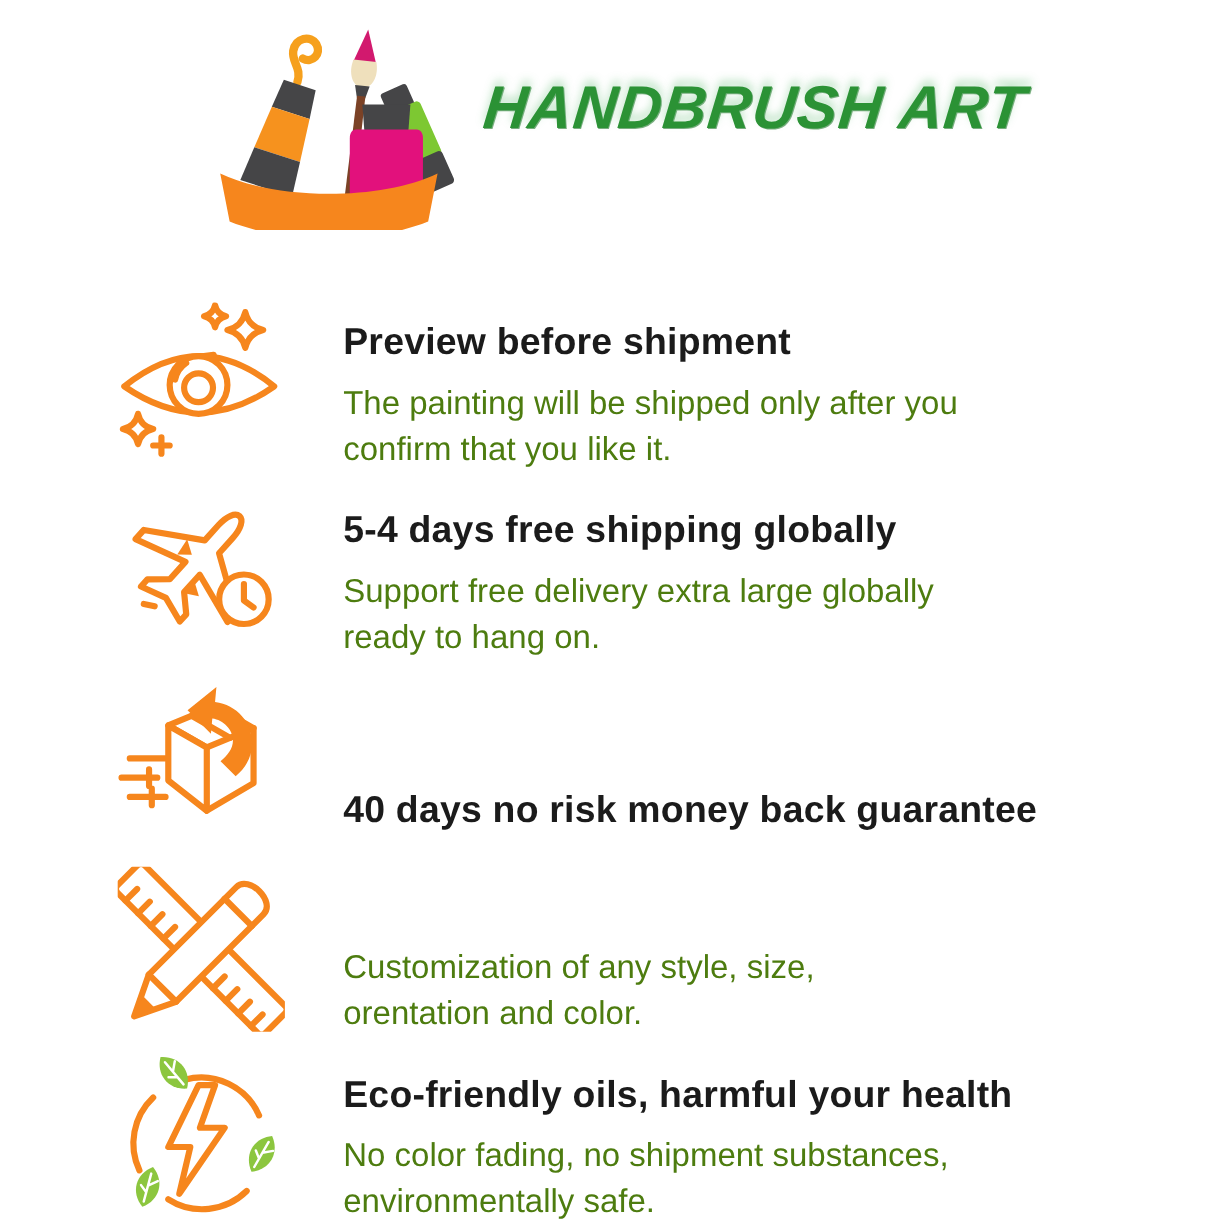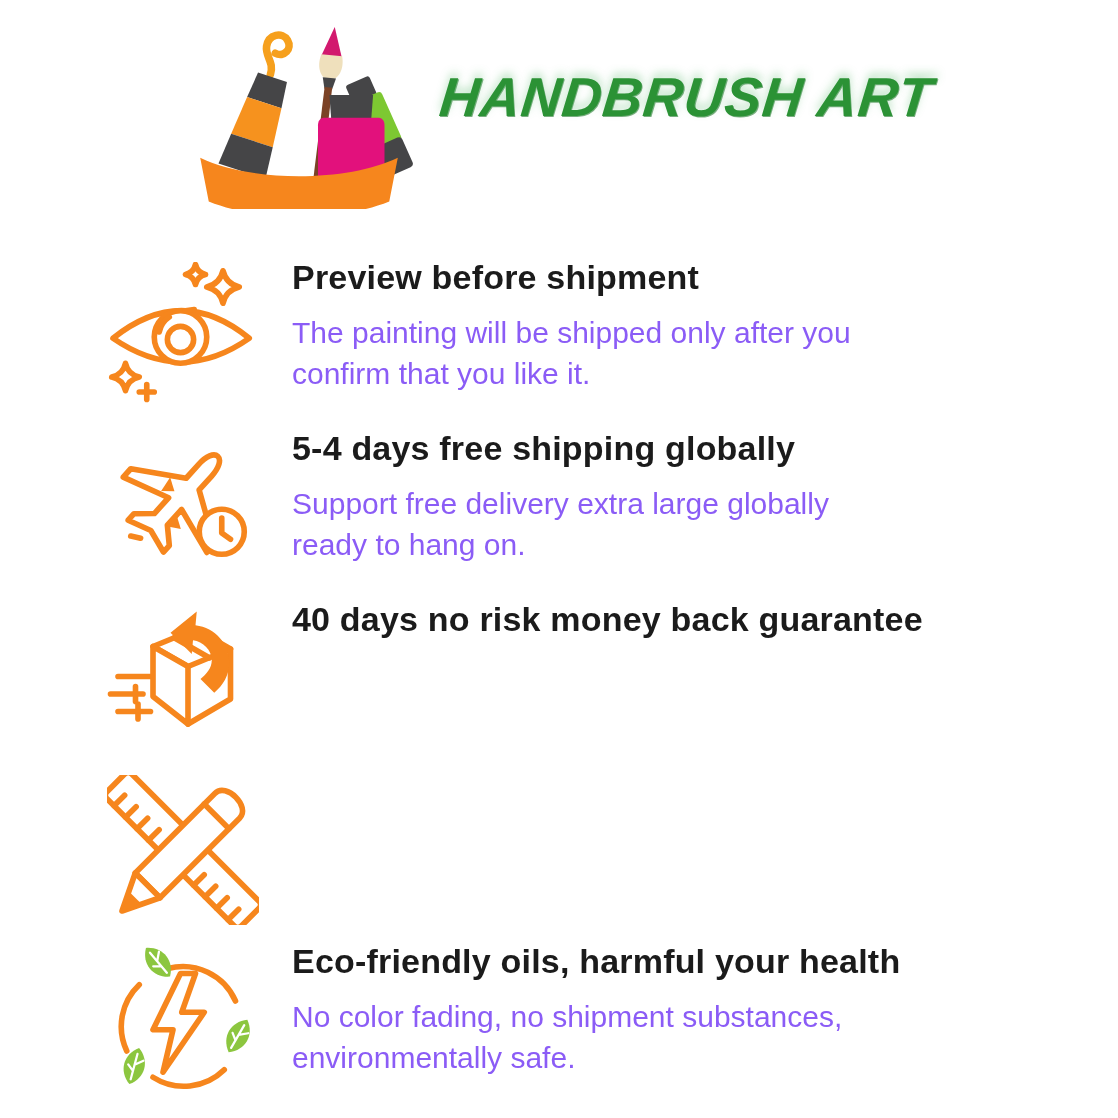--- a/index.html
+++ b/index.html
@@ -31,41 +31,42 @@
     text-shadow:0 -5px 8px rgba(80,180,100,0.35), 1px 1px 0 rgba(34,120,44,0.6);
     margin-top:-34px;
   }
   
   .features {
     display:flex; flex-direction:column;
     margin:46px 0 0 102px;
   }
   .feature {
     display:flex;
-    align-items:flex-start;
+    align-items:flex-end;
     min-height:171px;
+    gap:20px;
   }
   .icon-box {
     width:162px; height:158px; flex:none;
     display:flex; align-items:center; justify-content:center;
   }
   .icon-box svg { width:152px; height:150px; }
   .texts { margin-left:28px; max-width:760px; }
   .feature-title {
     margin:0 0 15px 0;
     font-size:34px;
     font-weight:bold;
     color:#1b1b1b;
     letter-spacing:0.2px;
     white-space:nowrap;
   }
   .feature-desc {
     margin:0;
     font-size:30px;
-    color:#8b5cf6;
+    color:#4d7c0f;
     line-height:1.38;
     white-space:pre-line;
   }
   .stroke { fill:none; stroke:#f6861d; stroke-width:4.5; stroke-linecap:round; stroke-linejoin:round; }
   .stroke-w { fill:#ffffff; stroke:#f6861d; stroke-width:4.5; stroke-linecap:round; stroke-linejoin:round; }
   .fill-o { fill:#f6861d; stroke:none; }
 </style>
 </head>
 <body>
 
@@ -172,20 +173,22 @@
           </g>
           <g transform="rotate(45 60 60)">
             <path class="stroke-w" d="M46 100 L46 10 C46 -3 74 -3 74 10 L74 100 Z"></path>
             <path class="stroke" d="M46 22 H74"></path>
             <path class="stroke-w" d="M46 100 L60 129 L74 100 Z"></path>
             <path class="fill-o" d="M54 114 L60 129 L66 114 Z"></path>
           </g>
         </svg>
       </div>
       <div class="texts">
+        <p class="feature-desc">Customization of any style, size,
+orentation and color.</p>
       </div>
     </div>
 
     <div class="feature">
       <div class="icon-box">
         <svg viewBox="0 0 120 120" aria-hidden="true">
           <path class="stroke" stroke-width="7" d="M48 18 A46 46 0 0 1 102 44"></path>
           <path class="stroke" stroke-width="7" d="M25 31 A46 46 0 0 0 15 84"></path>
           <path class="stroke" stroke-width="7" d="M36 105 A46 46 0 0 0 93 99"></path>
           <path class="stroke" d="M58 22 L36 67 L52 67 L44 101 L77 53 L59 53 L70 22 Z"></path>

